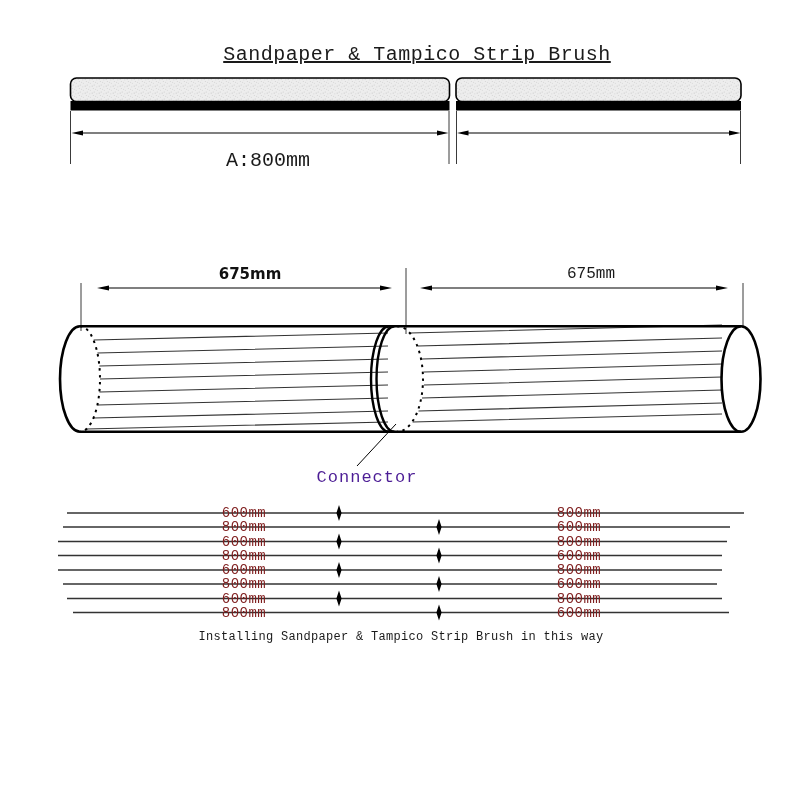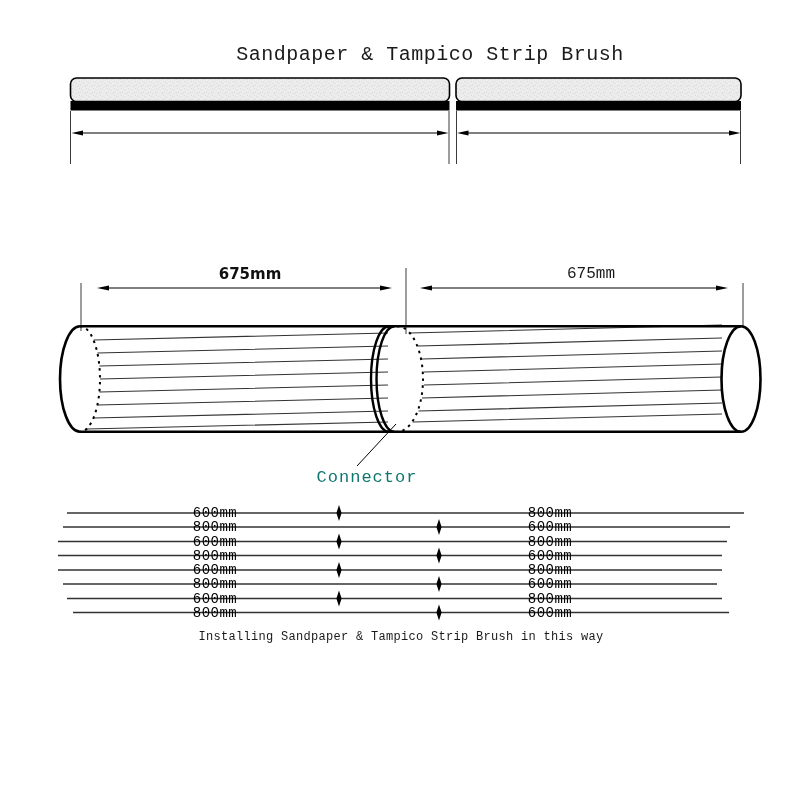--- a/index.html
+++ b/index.html
@@ -6,22 +6,22 @@
   .canvas{
     position:relative;width:800px;height:800px;background:#ffffff;
     font-family:"Liberation Mono",monospace;color:#111;overflow:hidden;
   }
   .art{position:absolute;left:0;top:0;}
   .lbl{position:absolute;text-align:center;white-space:nowrap;line-height:1.15;}
   .title{font-size:20px;letter-spacing:0.5px;color:#1a1a1a;}
   .dimlbl{font-size:20px;color:#1a1a1a;}
   .dim675-bold{font-family:"DejaVu Sans",sans-serif;font-weight:700;font-size:15px;color:#111;}
   .dim675{font-size:16px;color:#1a1a1a;}
-  .connector{font-size:17px;letter-spacing:1px;color:#0f766e;}
-  .rl{font-size:14px;letter-spacing:0.5px;height:16px;line-height:16px;color:#000000;}
+  .connector{font-size:17px;letter-spacing:1px;color:#4c1d95;}
+  .rl{font-size:14px;letter-spacing:0.5px;height:16px;line-height:16px;color:#7f1d1d;margin-left:29px;}
   .caption{font-size:12px;letter-spacing:0.3px;color:#1a1a1a;}
 </style>
 </head>
 <body>
 
 <div class="canvas">
 
   <svg class="art" width="800" height="800" viewBox="0 0 800 800">
     <defs>
       <pattern id="grain" width="7" height="7" patternUnits="userSpaceOnUse">
@@ -112,22 +112,23 @@
     <path fill="#000" stroke="none" d="M339 505 L341.6 513 L339 521 L336.4 513 Z
          M439 519 L441.6 527 L439 535 L436.4 527 Z
          M339 533.5 L341.6 541.5 L339 549.5 L336.4 541.5 Z
          M439 547.5 L441.6 555.5 L439 563.5 L436.4 555.5 Z
          M339 562 L341.6 570 L339 578 L336.4 570 Z
          M439 576 L441.6 584 L439 592 L436.4 584 Z
          M339 590.5 L341.6 598.5 L339 606.5 L336.4 598.5 Z
          M439 604.5 L441.6 612.5 L439 620.5 L436.4 612.5 Z"></path>
   </svg>
 
-  <div class="lbl title" style="left:180px;top:43px;width:500px;">Sandpaper &amp; Tampico Strip Brush</div>
+  <div class="lbl title" style="left:167px;top:43px;width:500px;text-decoration:underline;">Sandpaper &amp; Tampico Strip Brush</div>
 
+  <div class="lbl dimlbl" style="left:168px;top:149px;width:200px;">A:800mm</div>
 
   <div class="lbl dim675-bold" style="left:190px;top:266px;width:120px;">675mm</div>
   <div class="lbl dim675" style="left:531px;top:265px;width:120px;">675mm</div>
 
   <div class="lbl connector" style="left:297px;top:468px;width:140px;">Connector</div>
 
   <div class="lbl rl" style="left:185px;top:505px;width:60px;">600mm</div>
   <div class="lbl rl" style="left:185px;top:519px;width:60px;">800mm</div>
   <div class="lbl rl" style="left:185px;top:533.5px;width:60px;">600mm</div>
   <div class="lbl rl" style="left:185px;top:547.5px;width:60px;">800mm</div>

